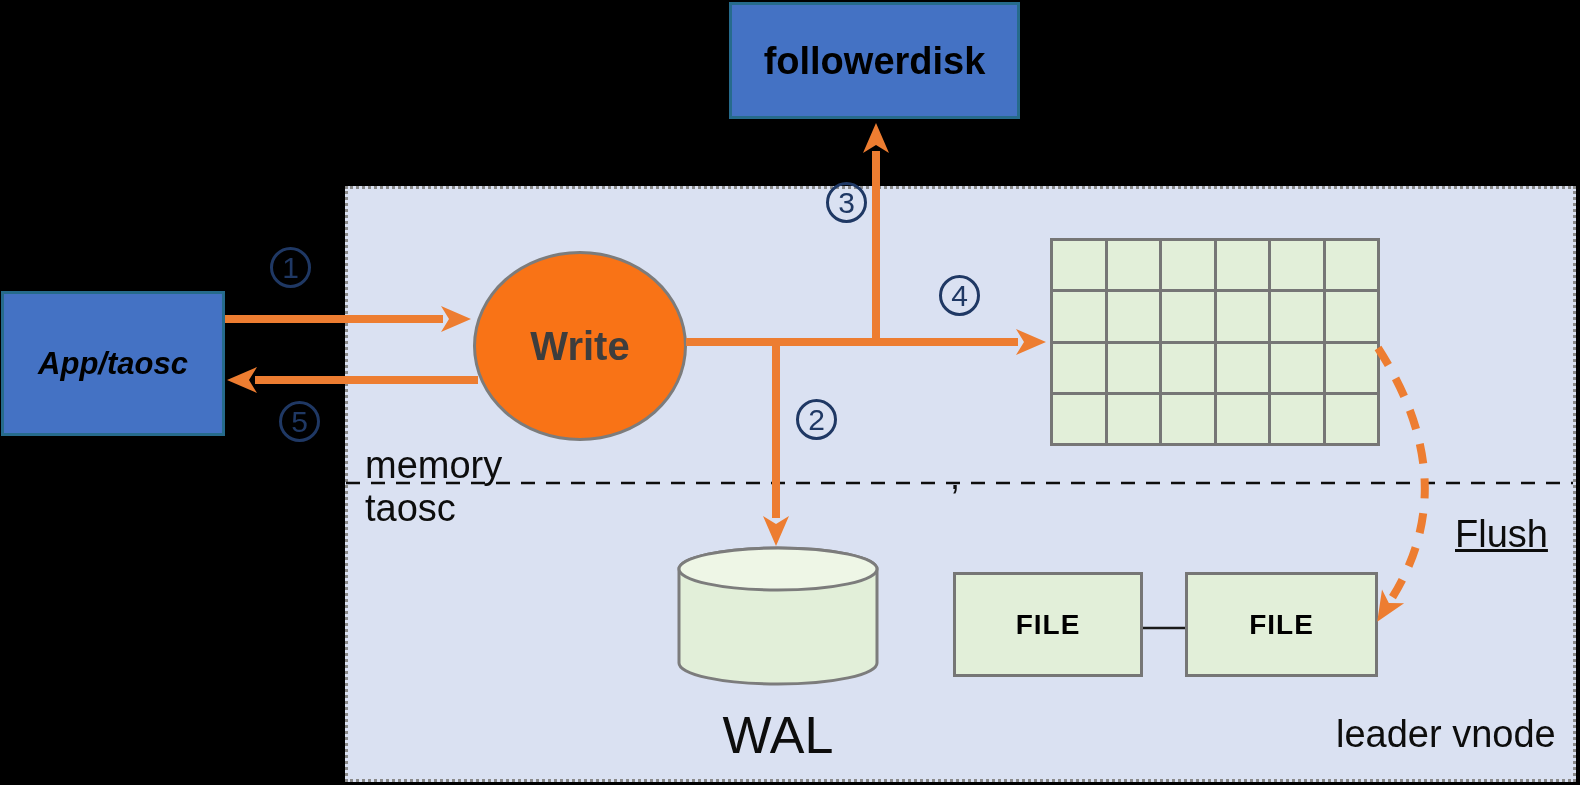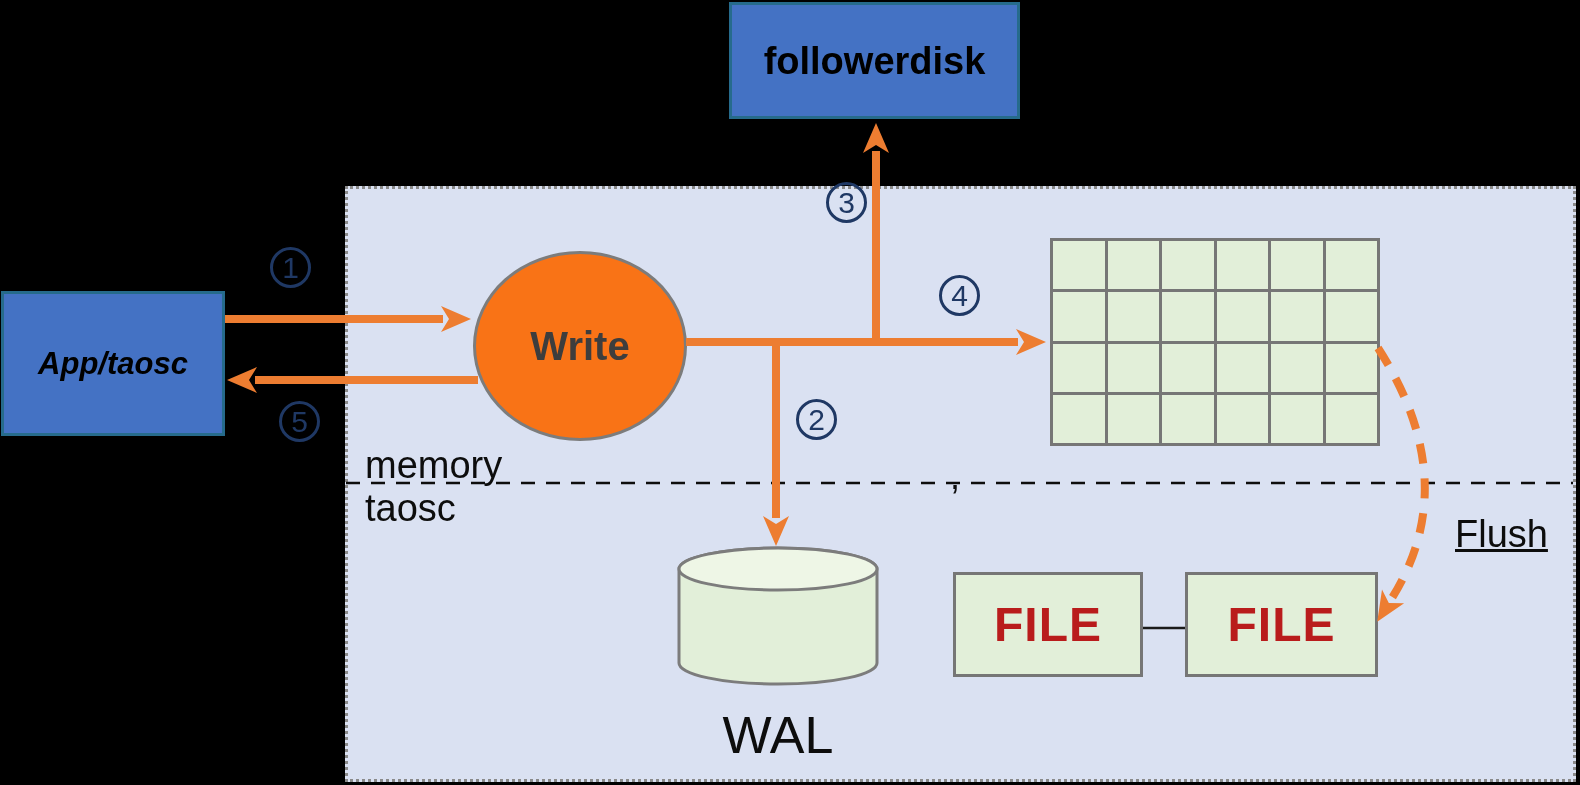--- a/index.html
+++ b/index.html
@@ -21,21 +21,21 @@
   
   .write-circle{position:absolute;left:473px;top:251px;width:214px;height:190px;
     background:#f97316;border:3px solid #7c7c7c;border-radius:50%;
     display:flex;align-items:center;justify-content:center;
     font-size:40px;font-weight:bold;color:#3d3d3d;}
   .memtable{position:absolute;left:1050px;top:238px;width:330px;height:208px;
     background:#767676;border:3px solid #767676;display:grid;gap:3px;}
   .memtable .cell{background:#e2efd9;}
   .file-node{position:absolute;top:572px;height:105px;background:#e2efd9;border:3px solid #767676;
     display:flex;align-items:center;justify-content:center;
-    font-size:48px;font-weight:bold;letter-spacing:1px;color:#b91c1c;}
+    font-size:28px;font-weight:bold;letter-spacing:1px;color:#000000;}
   .file1{left:953px;width:190px;}
   .file2{left:1185px;width:193px;}
   .wal-svg{position:absolute;left:676px;top:545px;}
 
   
   .plain-label{position:absolute;color:#0d0d0d;font-size:38px;line-height:1.15;white-space:nowrap;}
   .memory-label{left:365px;top:444px;}
   .disk-label{left:365px;top:487px;}
   .wal-label{left:676px;top:706px;width:204px;text-align:center;font-size:52px;}
   .flush-label{left:1455px;top:513px;text-decoration:underline;}
@@ -109,20 +109,21 @@
     <span>FILE</span>
   </div>
   <div class="file-node file2">
     <span>FILE</span>
   </div>
 
   <div class="plain-label memory-label">memory</div>
   <div class="plain-label disk-label">taosc</div>
   <div class="plain-label wal-label">WAL</div>
   <div class="plain-label flush-label">Flush</div>
+  <div class="plain-label leader-label">leader vnode</div>
   <div class="plain-label stray-comma">,</div>
 
   <div class="step-badge step1">1</div>
   <div class="step-badge step2">2</div>
   <div class="step-badge step3">3</div>
   <div class="step-badge step4">4</div>
   <div class="step-badge step5">5</div>
 
   <svg class="overlay" width="1580" height="785" viewBox="0 0 1580 785">
     <defs>

